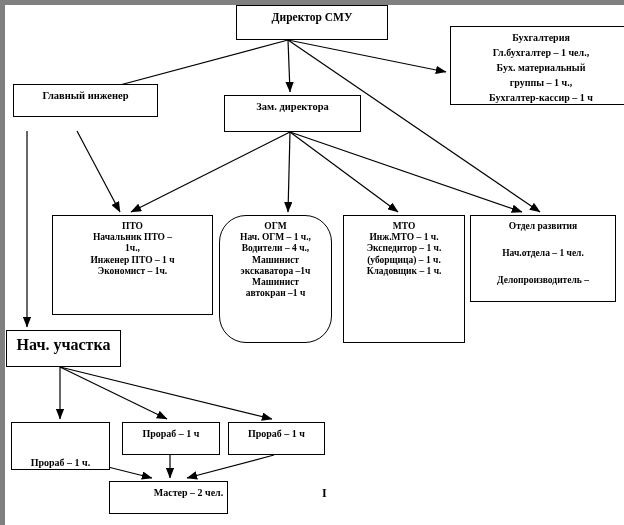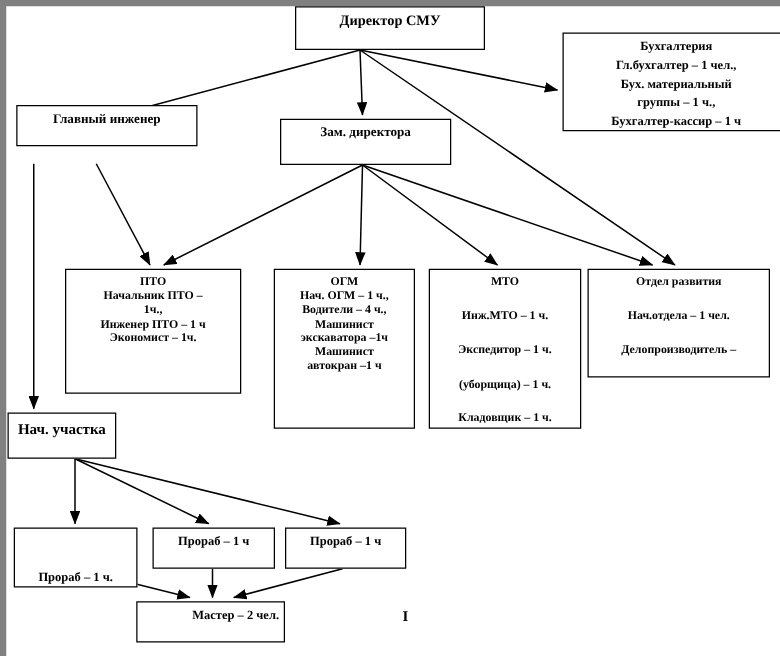--- a/index.html
+++ b/index.html
@@ -102,50 +102,50 @@
         <span class="line">Бух. материальный</span>
         <span class="line">группы – 1 ч.,</span>
         <span class="line">Бухгалтер-кассир – 1 ч</span>
       </div>
       <div class="node" style="left: 13px; top: 84px; width: 145px; height: 33px; font-size: 10.5px;">
         <span class="line">Главный инженер</span>
       </div>
       <div class="node" style="left: 224px; top: 95px; width: 137px; height: 37px; font-size: 10.5px;">
         <span class="line">Зам. директора</span>
       </div>
-      <div class="node" style="left: 52px; top: 215px; width: 141px; height: 100px; font-size: 9.5px;">
+      <div class="node" style="left: 52px; top: 215px; width: 161px; height: 100px; font-size: 9.5px;">
         <span class="line">ПТО</span>
         <span class="line">Начальник ПТО –</span>
         <span class="line">1ч.,</span>
         <span class="line">Инженер ПТО – 1 ч</span>
         <span class="line">Экономист – 1ч.</span>
       </div>
-      <div class="node" style="left: 219px; top: 215px; width: 113px; height: 128px; font-size: 9.5px;">
+      <div class="node" style="left: 219px; top: 215px; width: 113px; height: 128px; font-size: 9.5px; border-radius: 27px;">
         <span class="line">ОГМ</span>
         <span class="line">Нач. ОГМ – 1 ч.,</span>
         <span class="line">Водители – 4 ч.,</span>
         <span class="line">Машинист</span>
         <span class="line">экскаватора –1ч</span>
         <span class="line">Машинист</span>
         <span class="line">автокран –1 ч</span>
       </div>
-      <div class="node" style="left: 343px; top: 215px; width: 122px; height: 128px; font-size: 9.5px; gap: 16px;">
+      <div class="node" style="left: 343px; top: 215px; width: 122px; height: 128px; font-size: 9.5px;">
         <span class="line">МТО</span>
         <span class="line">Инж.МТО – 1 ч.</span>
         <span class="line">Экспедитор – 1 ч.</span>
         <span class="line">(уборщица) – 1 ч.</span>
         <span class="line">Кладовщик – 1 ч.</span>
       </div>
       <div class="node" style="left: 470px; top: 215px; width: 146px; height: 87px; font-size: 9.5px; gap: 16px;">
         <span class="line">Отдел развития</span>
         <span class="line">Нач.отдела – 1 чел.</span>
         <span class="line">Делопроизводитель –</span>
         <span class="line">1 чел</span>
       </div>
-      <div class="node" style="left: 6px; top: 330px; width: 87px; height: 37px; font-size: 12px;">
+      <div class="node" style="left: 6px; top: 330px; width: 115px; height: 37px; font-size: 16px;">
         <span class="line">Нач. участка</span>
       </div>
       <div class="node" style="left: 11px; top: 422px; width: 99px; height: 48px; font-size: 10px; justify-content: flex-end;">
         <span class="line">Прораб – 1 ч.</span>
       </div>
       <div class="node" style="left: 122px; top: 422px; width: 98px; height: 33px; font-size: 10px;">
         <span class="line">Прораб – 1 ч</span>
       </div>
       <div class="node" style="left: 228px; top: 422px; width: 97px; height: 33px; font-size: 10px;">
         <span class="line">Прораб – 1 ч</span>

